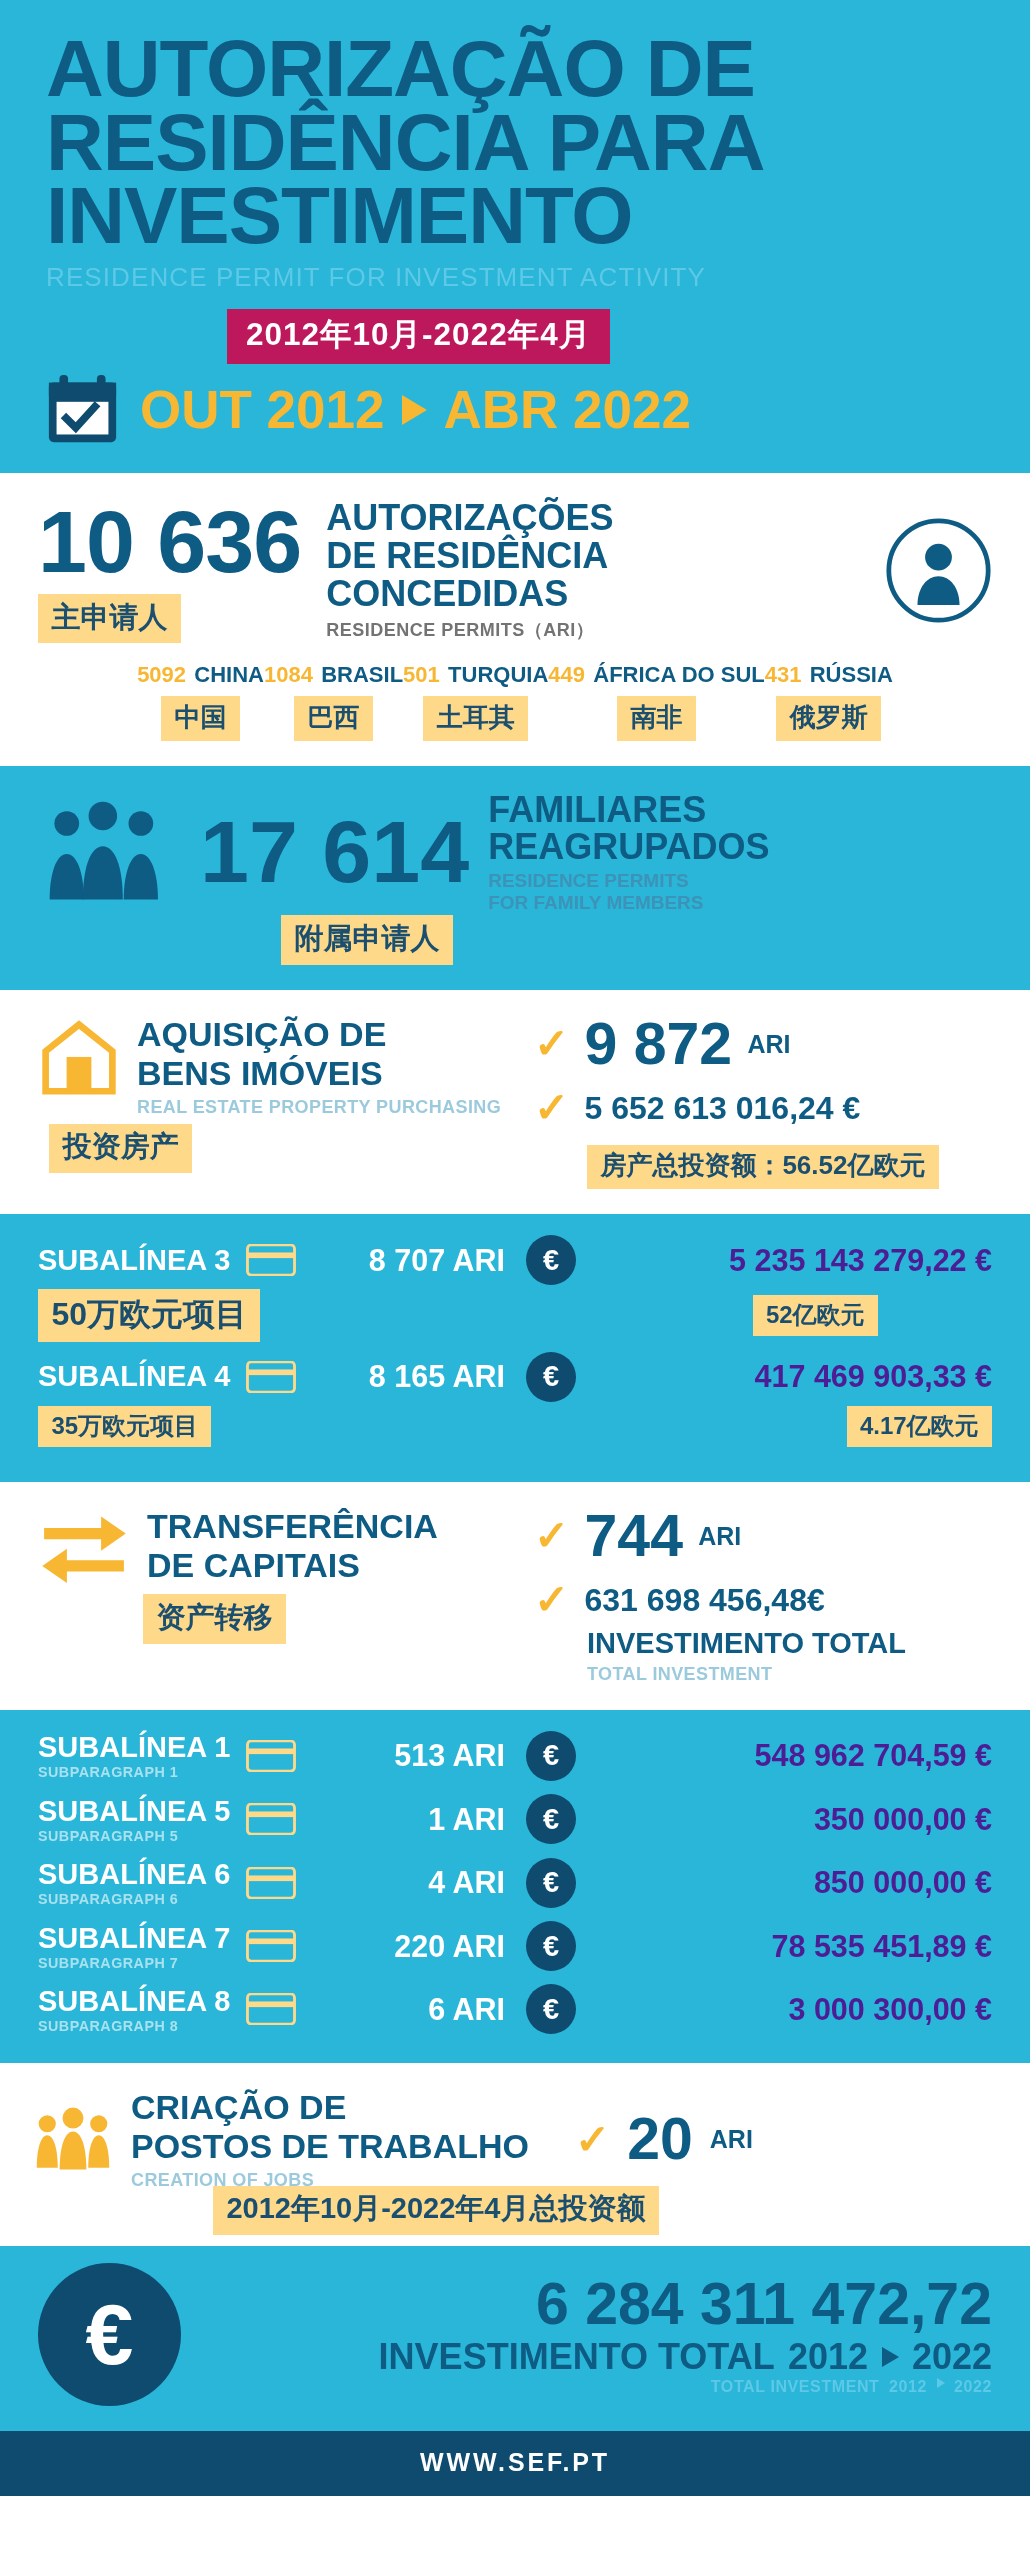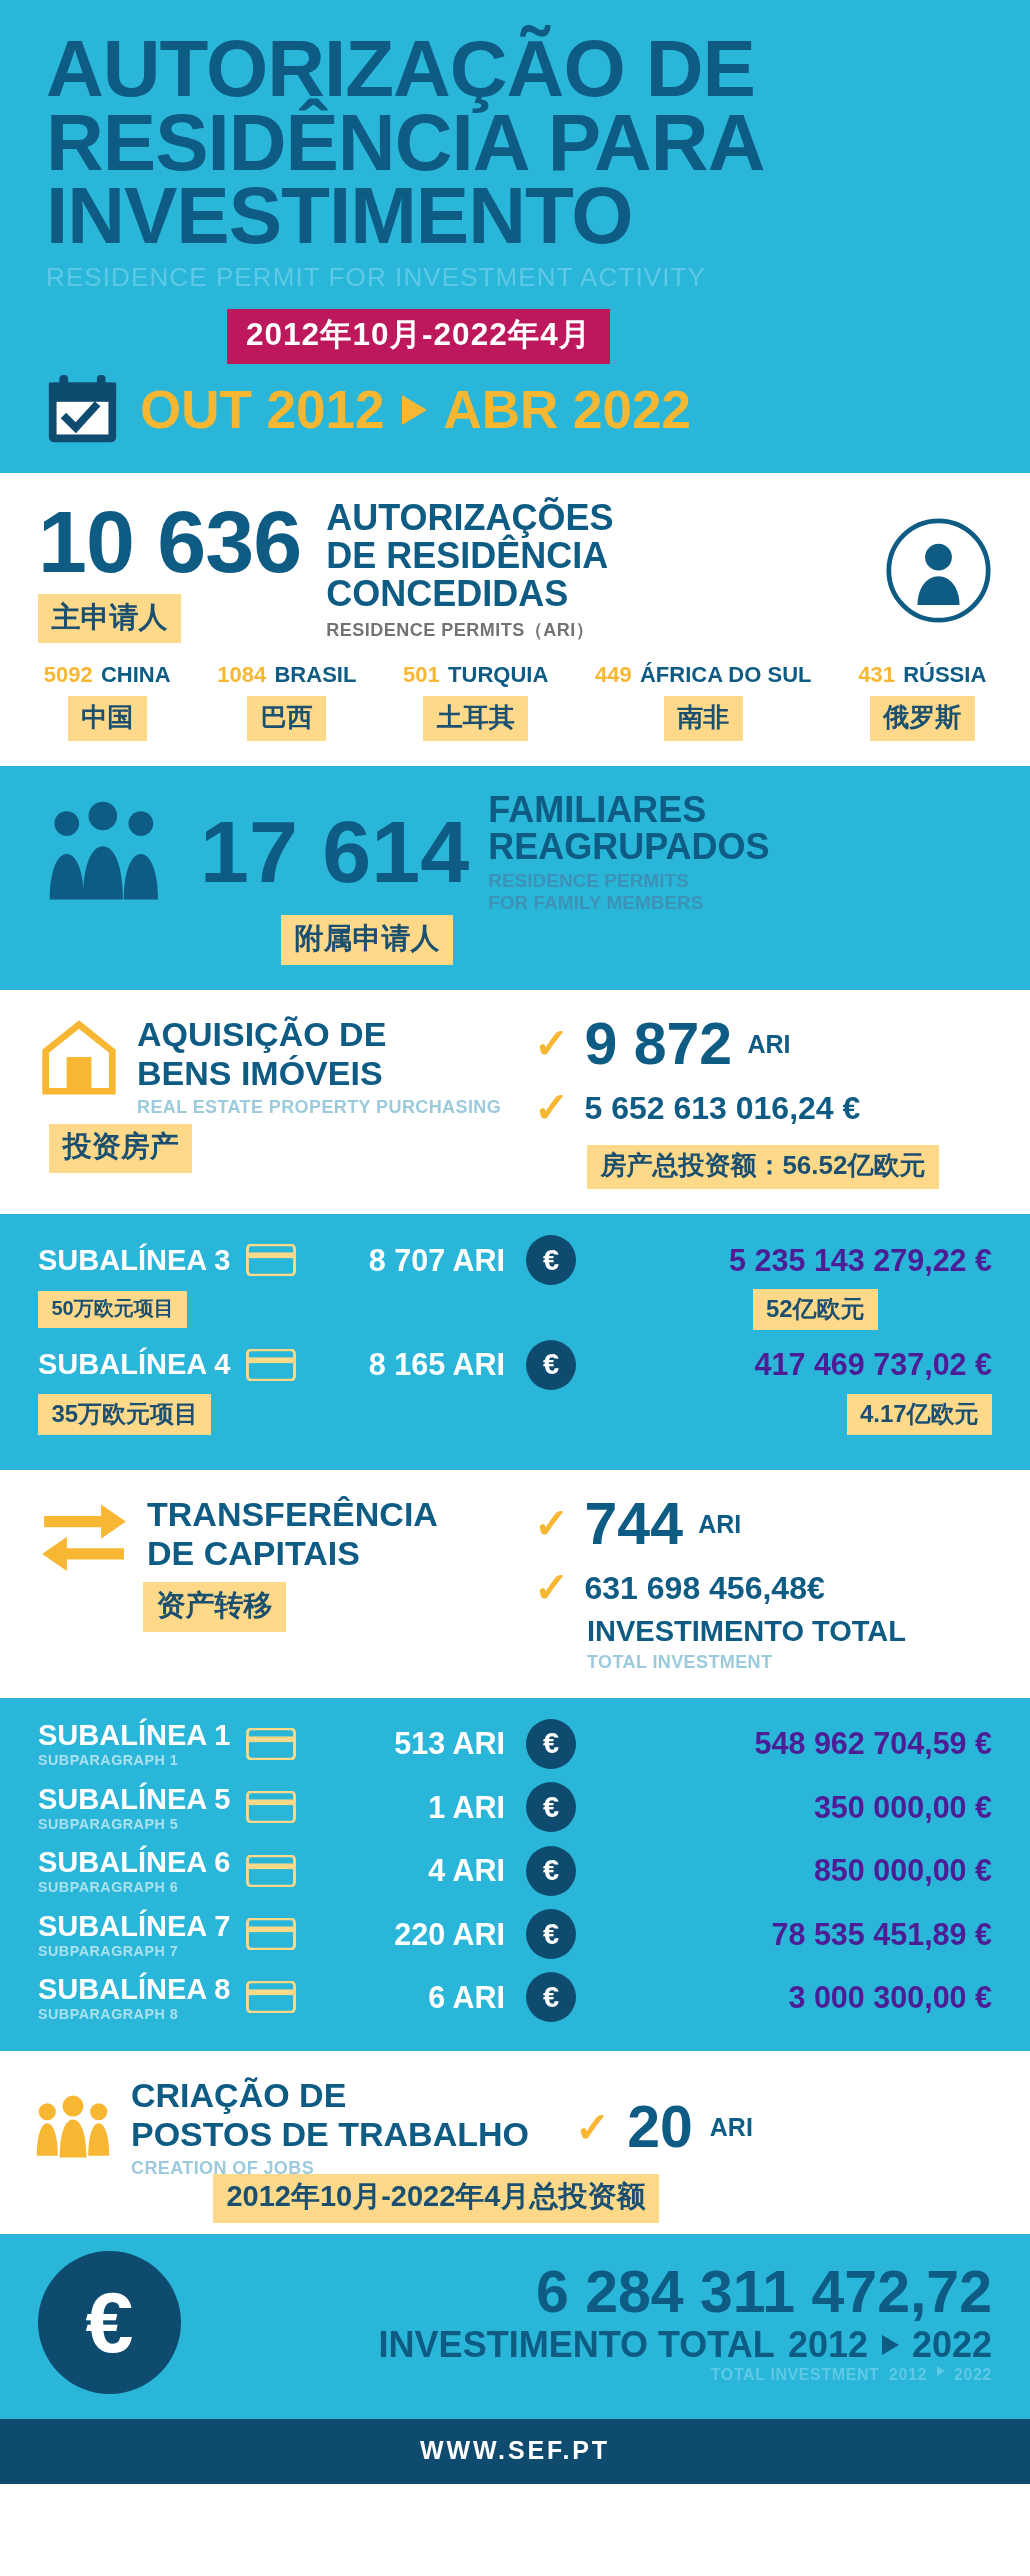--- a/index.html
+++ b/index.html
@@ -113,21 +113,21 @@
     margin-top: 5.7px;
     letter-spacing: 0.5px;
   }
   .person-circle {
     margin-left: auto;
     width: 107px; height: 107px;
     flex: 0 0 auto;
   }
   .countries {
     display: flex;
-    justify-content: space-between;
+    justify-content: center;
     margin-top: 19px;
     padding: 0 5.7px;
   }
   .country { text-align: center; }
   .country-line { white-space: nowrap; }
   .country-num {
     color: #f7b733;
     font-weight: bold;
     font-size: 22px;
   }
@@ -534,37 +534,37 @@
             <rect x="1" y="1" width="50" height="32" rx="4" fill="none" stroke="#ffd98a" stroke-width="3"></rect>
             <rect x="1" y="9" width="50" height="6" fill="#ffd98a"></rect>
           </svg>
         </span>
       </div>
       <div class="sub-ari">8 707 ARI</div>
       <div class="euro-badge">€</div>
       <div class="sub-val">5 235 143 279,22 €</div>
     </div>
     <div class="sub-note" style="display:flex; justify-content:space-between; align-items:center;">
-      <span class="hl" style="font-size:20px;">50万欧元项目</span>
+      <span class="hl" style="font-size:32px;">50万欧元项目</span>
       <span class="hl" style="font-size:24px; margin-right:114px;">52亿欧元</span>
     </div>
 
     <div class="sub-row">
       <div class="sub-name">
         <span class="sub-name-t">SUBALÍNEA 4</span>
         <span class="card-icon">
           <svg viewBox="0 0 52 34" width="50" height="32">
             <rect x="1" y="1" width="50" height="32" rx="4" fill="none" stroke="#ffd98a" stroke-width="3"></rect>
             <rect x="1" y="9" width="50" height="6" fill="#ffd98a"></rect>
           </svg>
         </span>
       </div>
       <div class="sub-ari">8 165 ARI</div>
       <div class="euro-badge">€</div>
-      <div class="sub-val">417 469 737,02 €</div>
+      <div class="sub-val">417 469 903,33 €</div>
     </div>
     <div class="sub-note" style="display:flex; justify-content:space-between; align-items:center;">
       <span class="hl" style="font-size:24px;">35万欧元项目</span>
       <span class="hl" style="font-size:24px; ">4.17亿欧元</span>
     </div>
   </div>
 
   <div class="band white">
     <div class="two-col">
       <div class="col-left">

